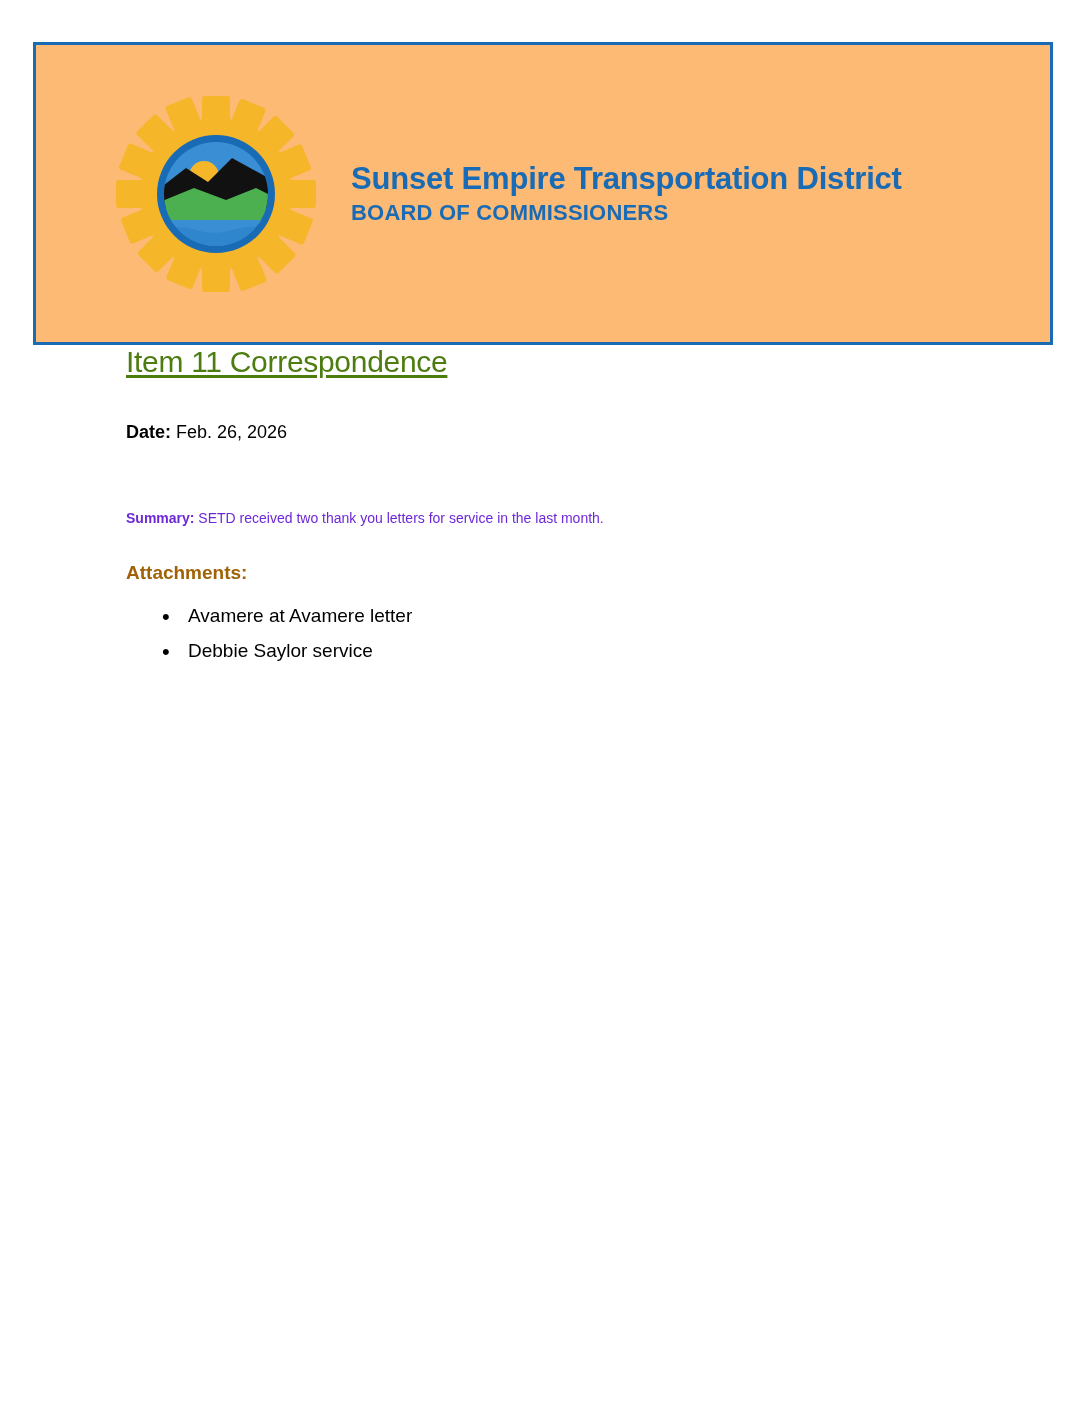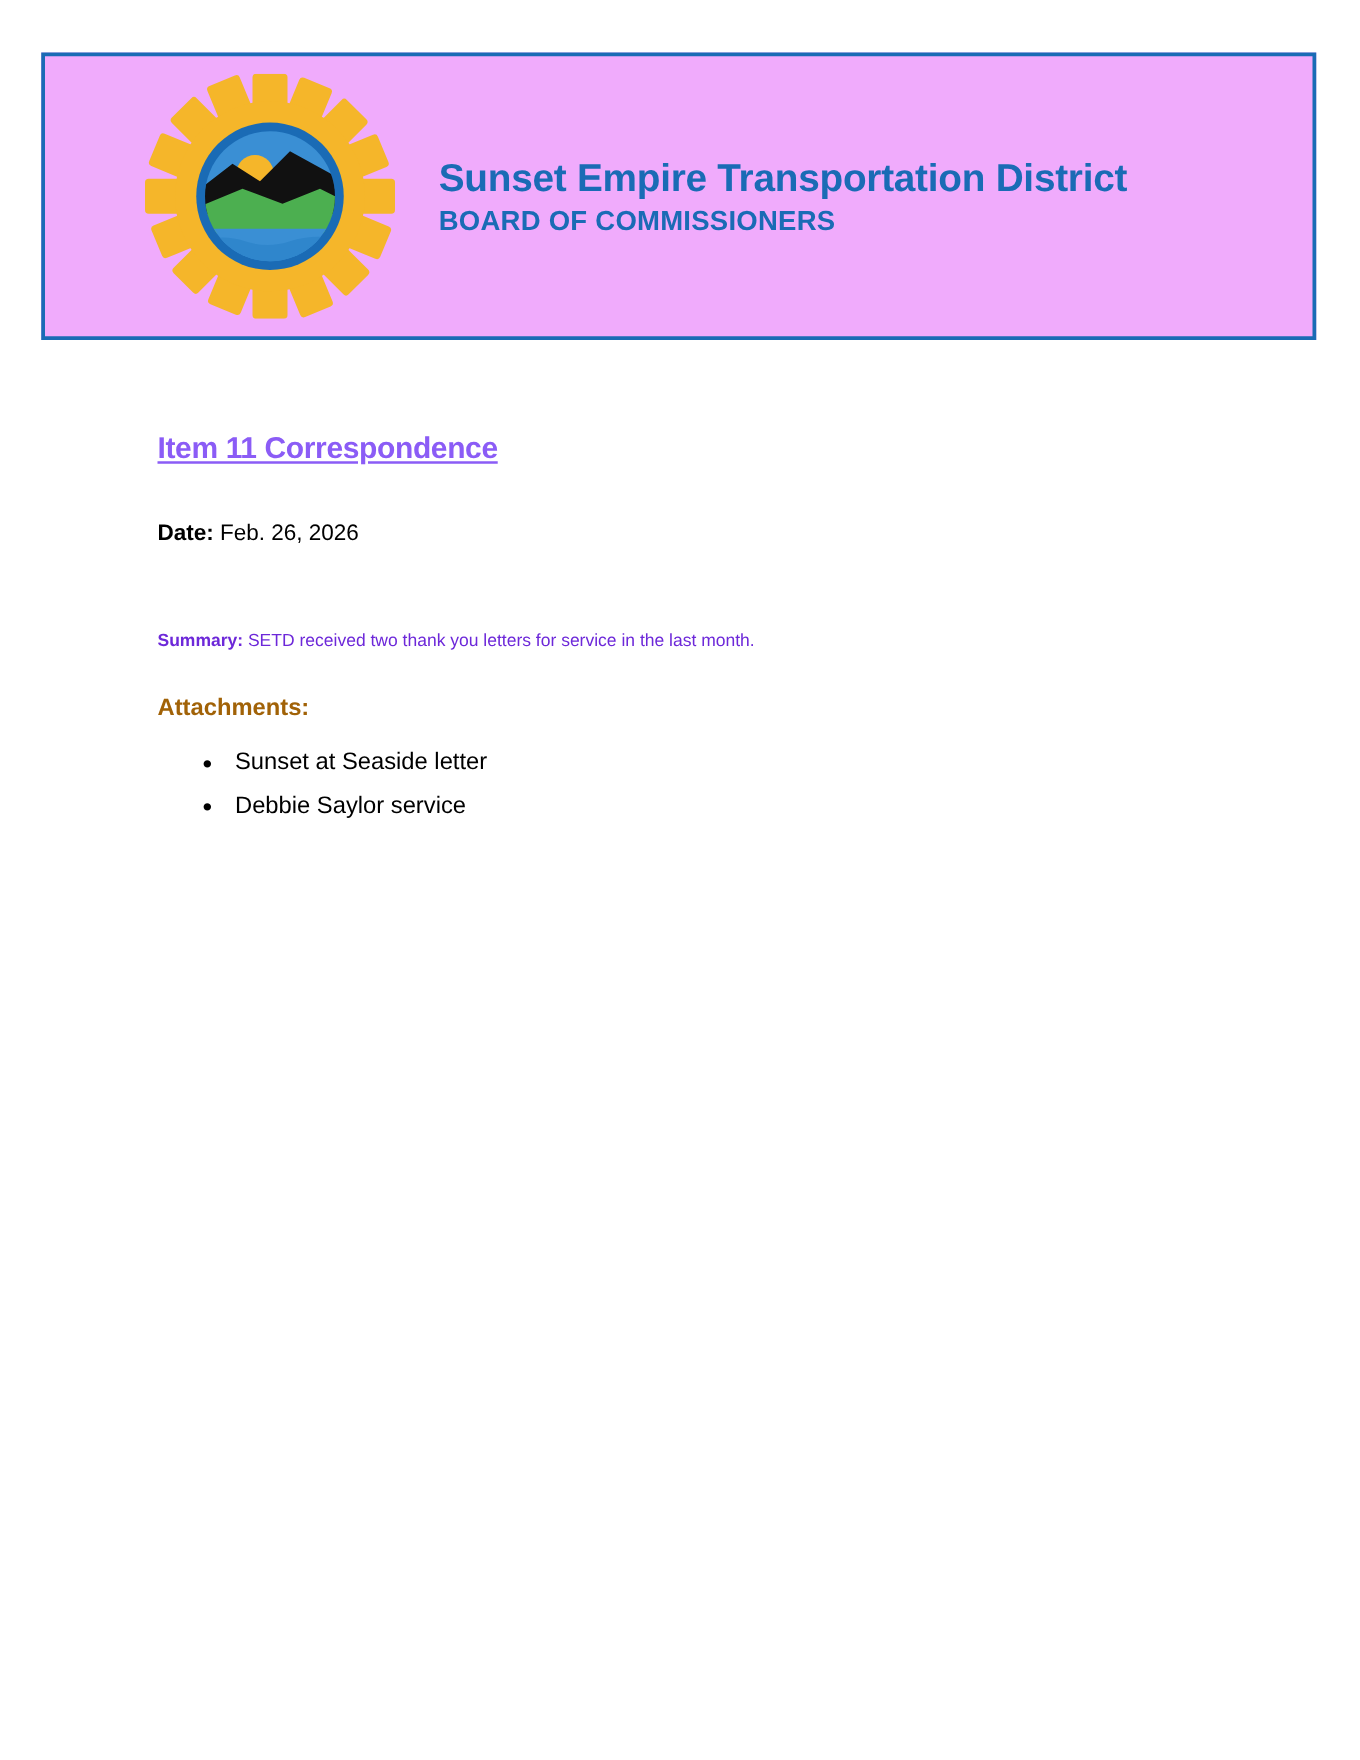--- a/index.html
+++ b/index.html
@@ -23,24 +23,24 @@
     padding: 0;
     position: relative;
   }
 
   
   .header-box {
     position: absolute;
     left: 33px;
     top: 42px;
     width: 1020px;
-    height: 230px;
+    height: 303px;
     box-sizing: border-box;
     border: 3px solid #1a6bb5;
-    background: #f0abfc;
+    background: #fdba74;
     display: flex;
     align-items: center;
   }
 
   .logo-wrap {
     width: 210px;
     min-width: 210px;
     height: 200px;
     margin-left: 75px;
     display: flex;
@@ -75,27 +75,27 @@
 
   
   .content {
     position: absolute;
     left: 126px;
     top: 345px;
     width: 900px;
   }
 
   .doc-title {
-    font-size: 24px;
-    font-weight: bold;
+    font-size: 30px;
+    font-weight: normal;
     text-decoration: underline;
     text-underline-offset: 3px;
     margin: 0 0 40px 0;
     letter-spacing: -0.3px;
-    color: #8b5cf6;
+    color: #4d7c0f;
   }
 
   .meta-line {
     font-size: 18px;
     line-height: 1.5;
     margin: 0 0 62px 0;
     color: #000;
   }
 
   .summary-line {
@@ -200,18 +200,18 @@
       <span class="bold">Date:</span><span> Feb. 26, 2026</span>
     </p>
 
     <p class="summary-line">
       <span class="bold">Summary:</span><span> SETD received two thank you letters for service in the last month.</span>
     </p>
 
     <p class="attachments-label">Attachments:</p>
 
     <ul class="attachment-list">
-      <li>Sunset at Seaside letter</li>
+      <li>Avamere at Avamere letter</li>
       <li>Debbie Saylor service</li>
     </ul>
 
   </div>
 </div>
 
 </body></html>

